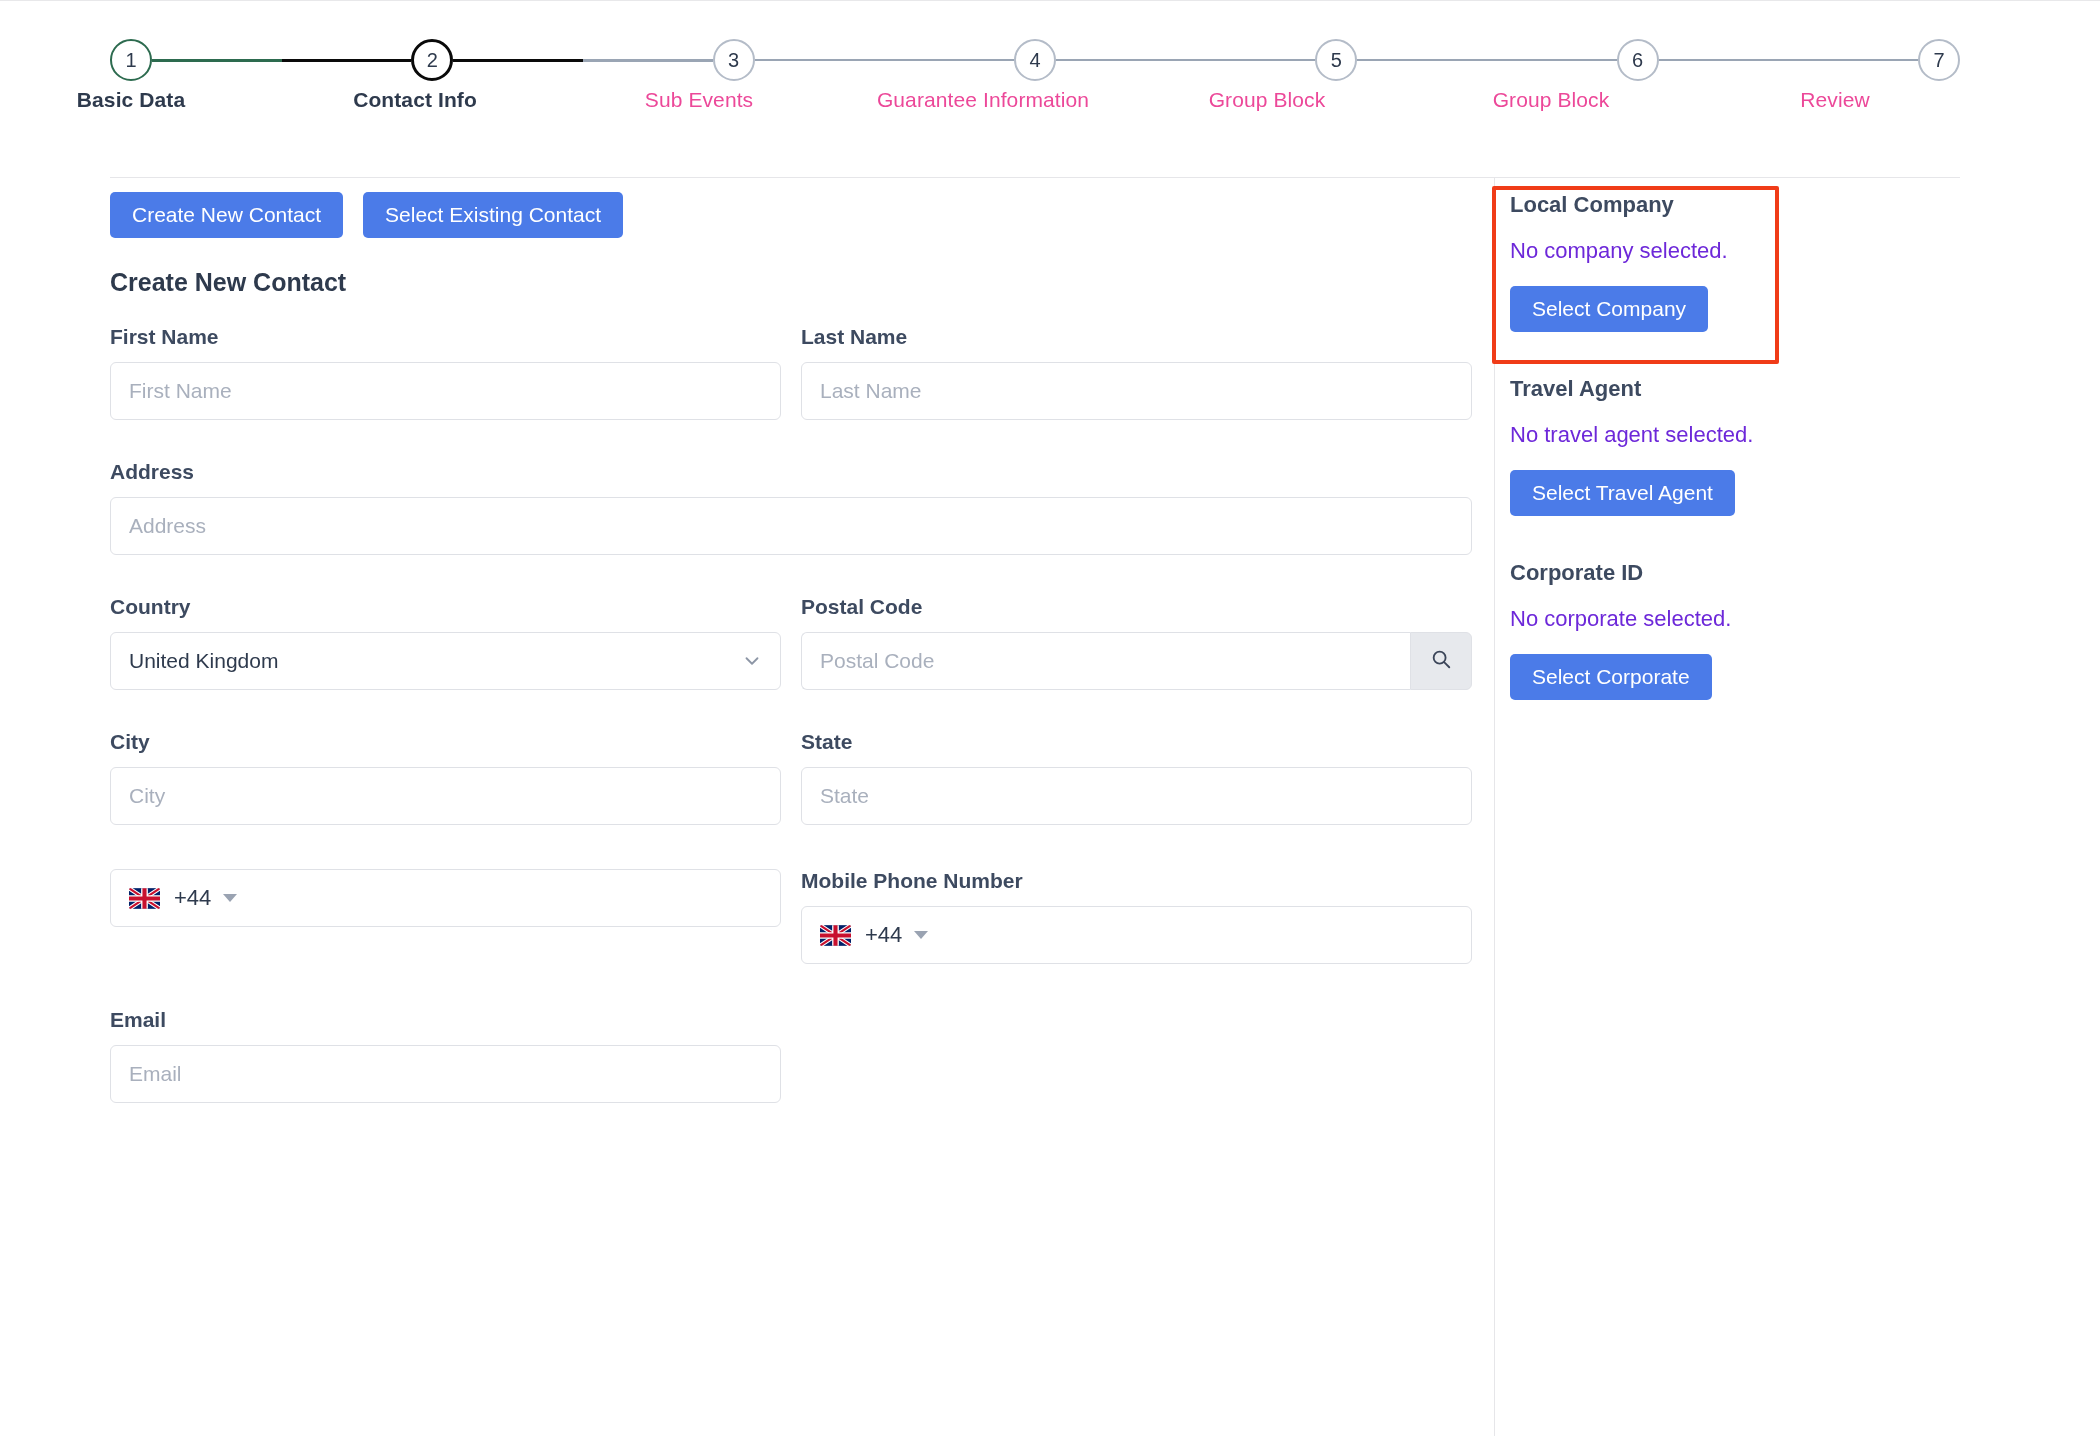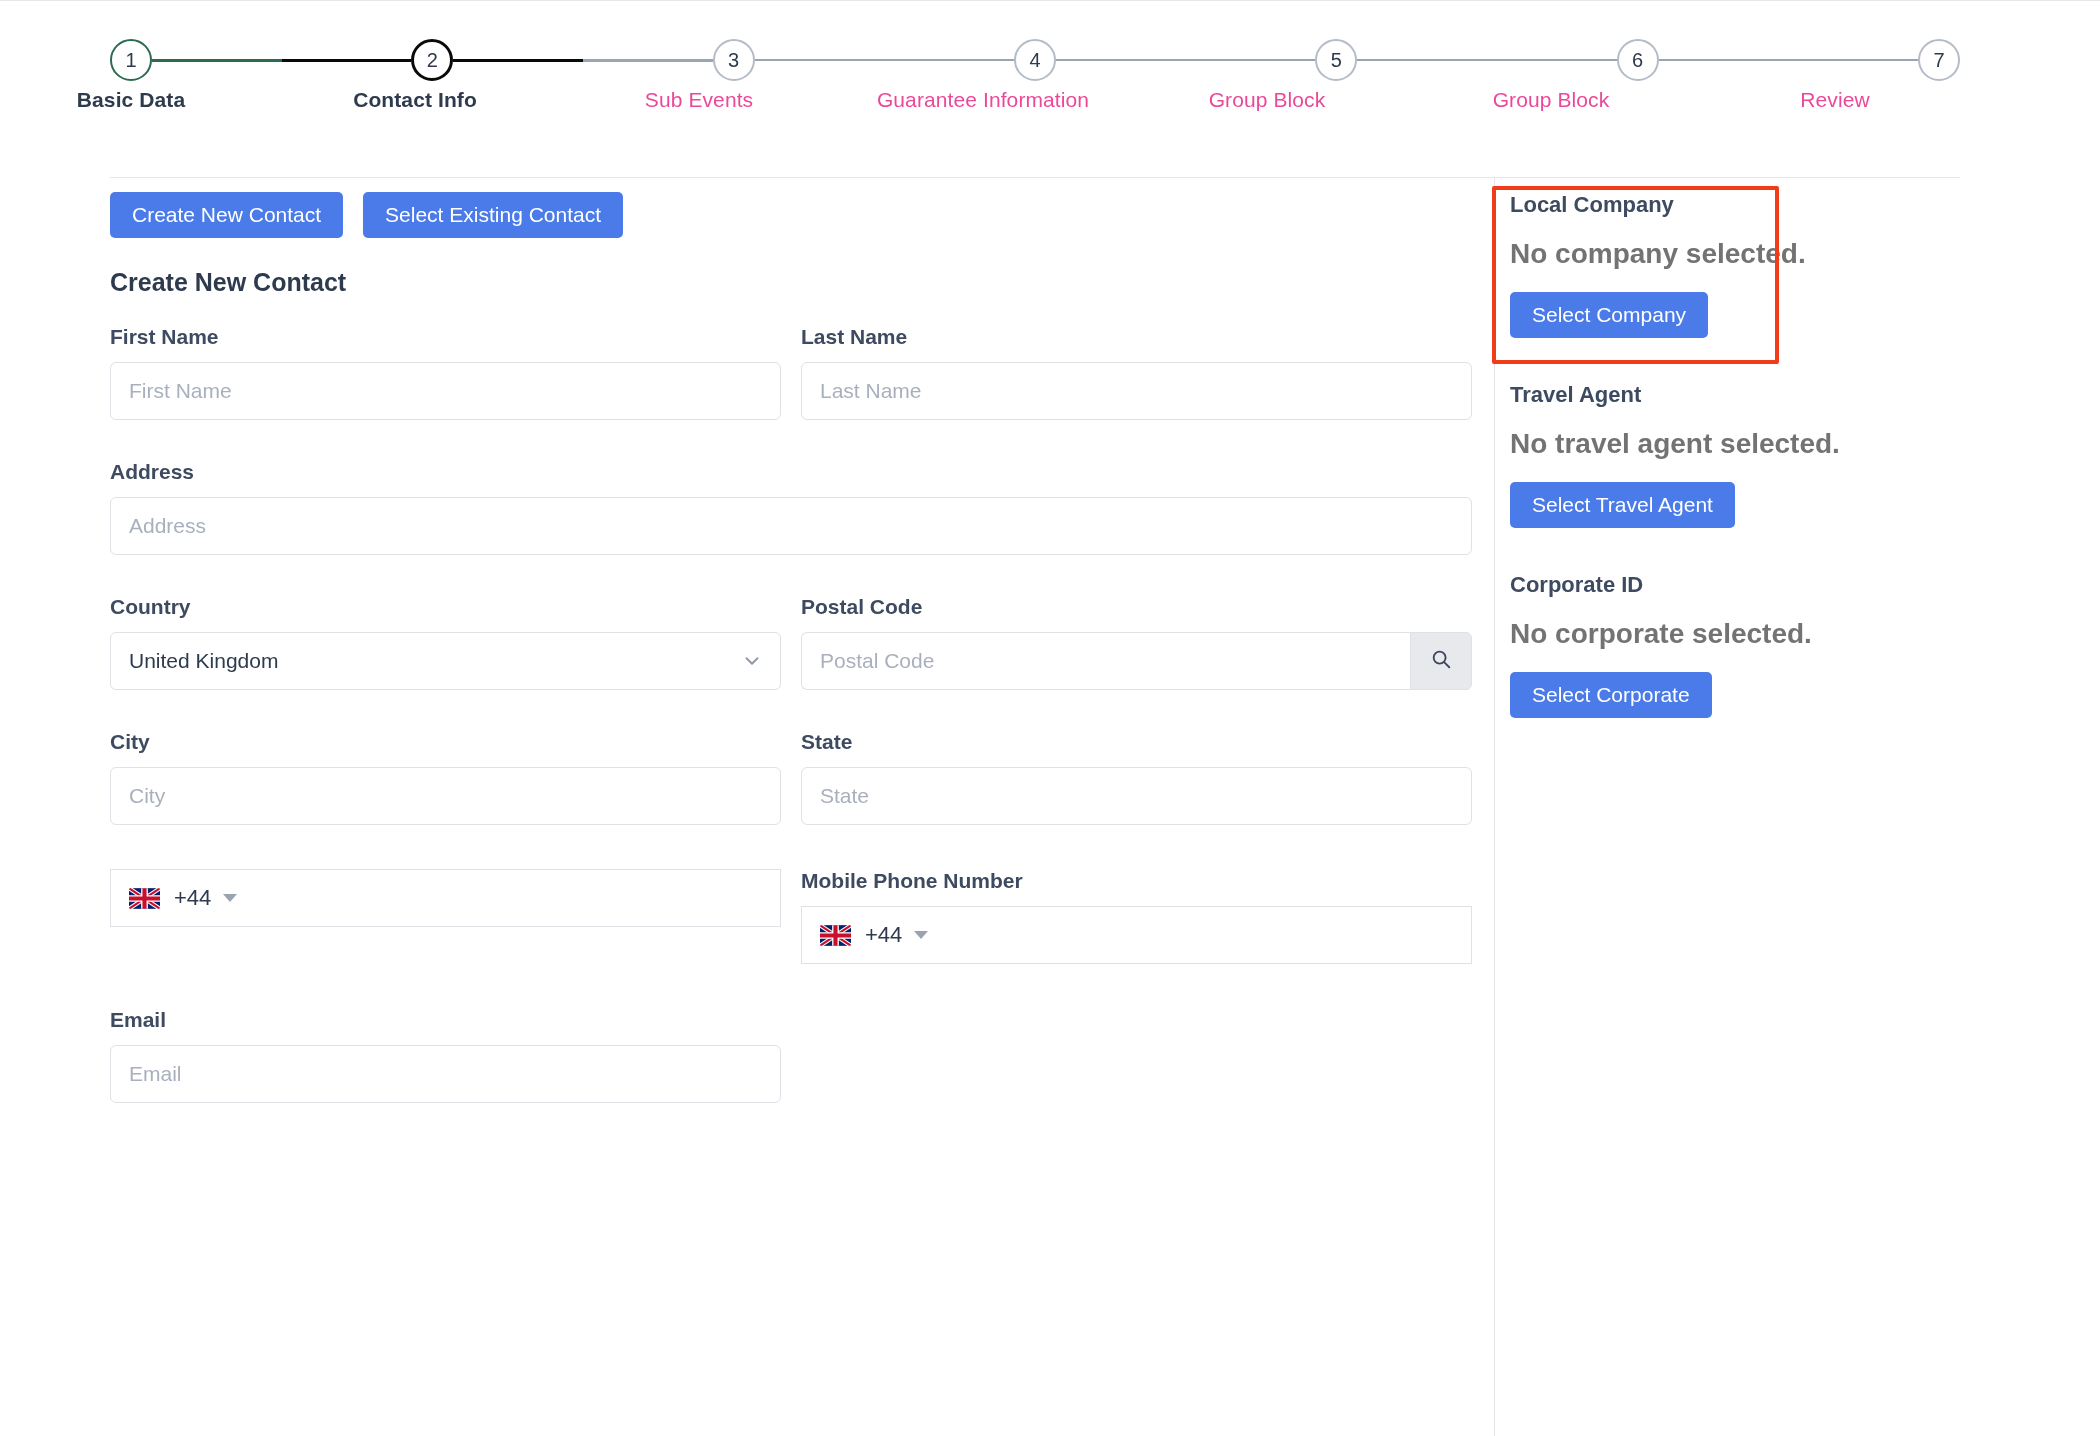--- a/index.html
+++ b/index.html
@@ -221,21 +221,21 @@
     align-items: center;
     justify-content: center;
     cursor: pointer;
   }
 
   
   .phone-box {
     width: 100%;
     height: 58px;
     border: 1px solid #dfe1e6;
-    border-radius: 0;
+    border-radius: 6px;
     background: #ffffff;
     display: flex;
     align-items: center;
     padding: 0 18px;
   }
   .flag {
     width: 31px;
     height: 21px;
     flex: 0 0 31px;
     border-radius: 2px;
@@ -272,24 +272,23 @@
   }
 
   .side-block { margin-bottom: 44px; }
   .side-title {
     font-size: 22px;
     font-weight: bold;
     color: #3d4a60;
     margin-bottom: 20px;
   }
   .side-text {
-    font-size: 28px;
-    color: #737373;
+    font-size: 22px;
+    color: #6d28d9;
     margin-bottom: 22px;
-    font-weight: bold;
   }
 
   .highlight-box {
     position: absolute;
     top: 186px;
     left: 1492px;
     width: 287px;
     height: 178px;
     border: 4px solid #f03c18;
     border-radius: 2px;

